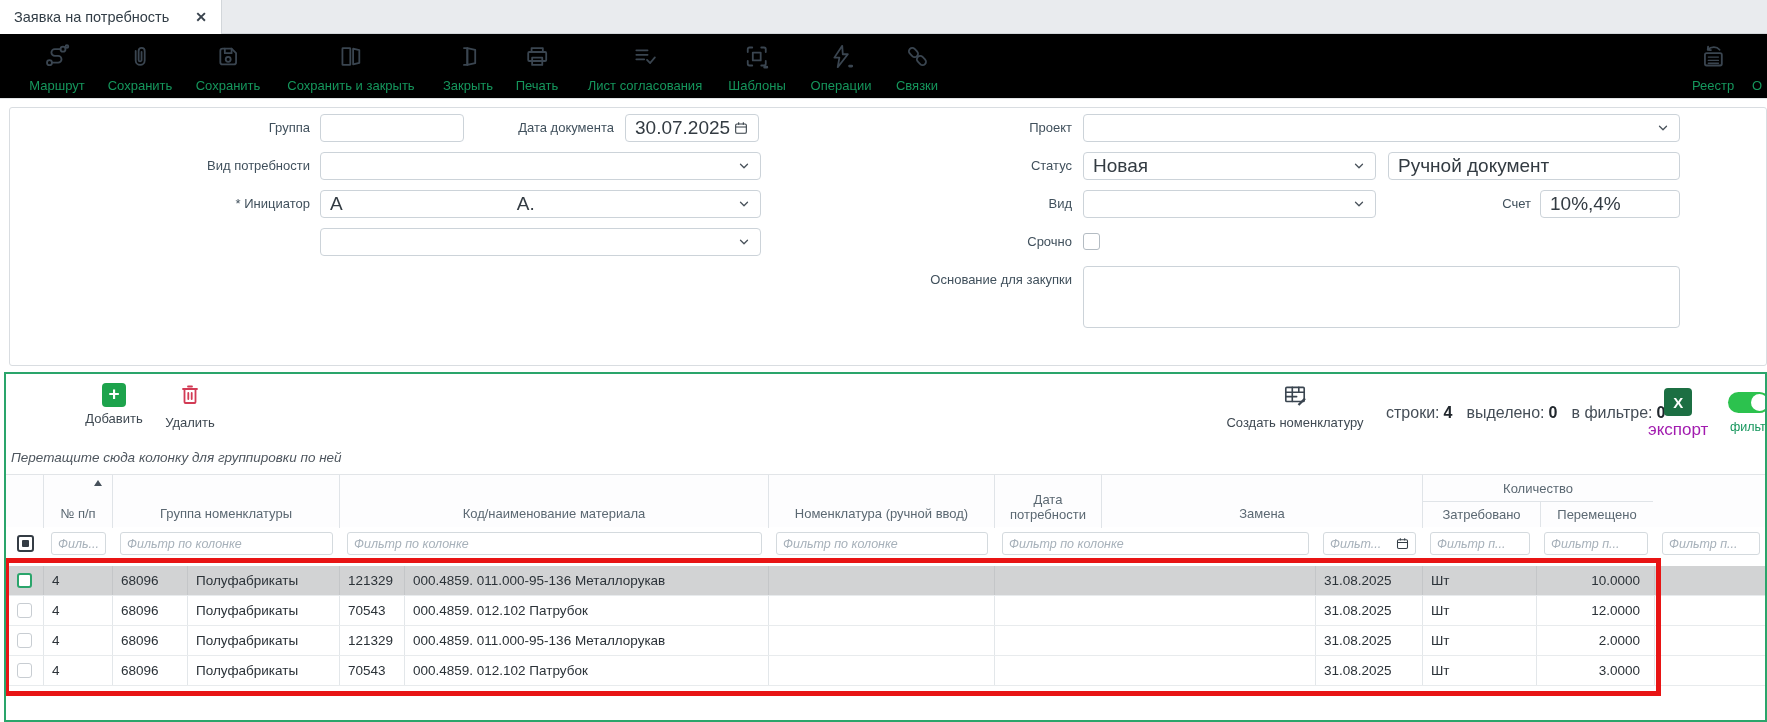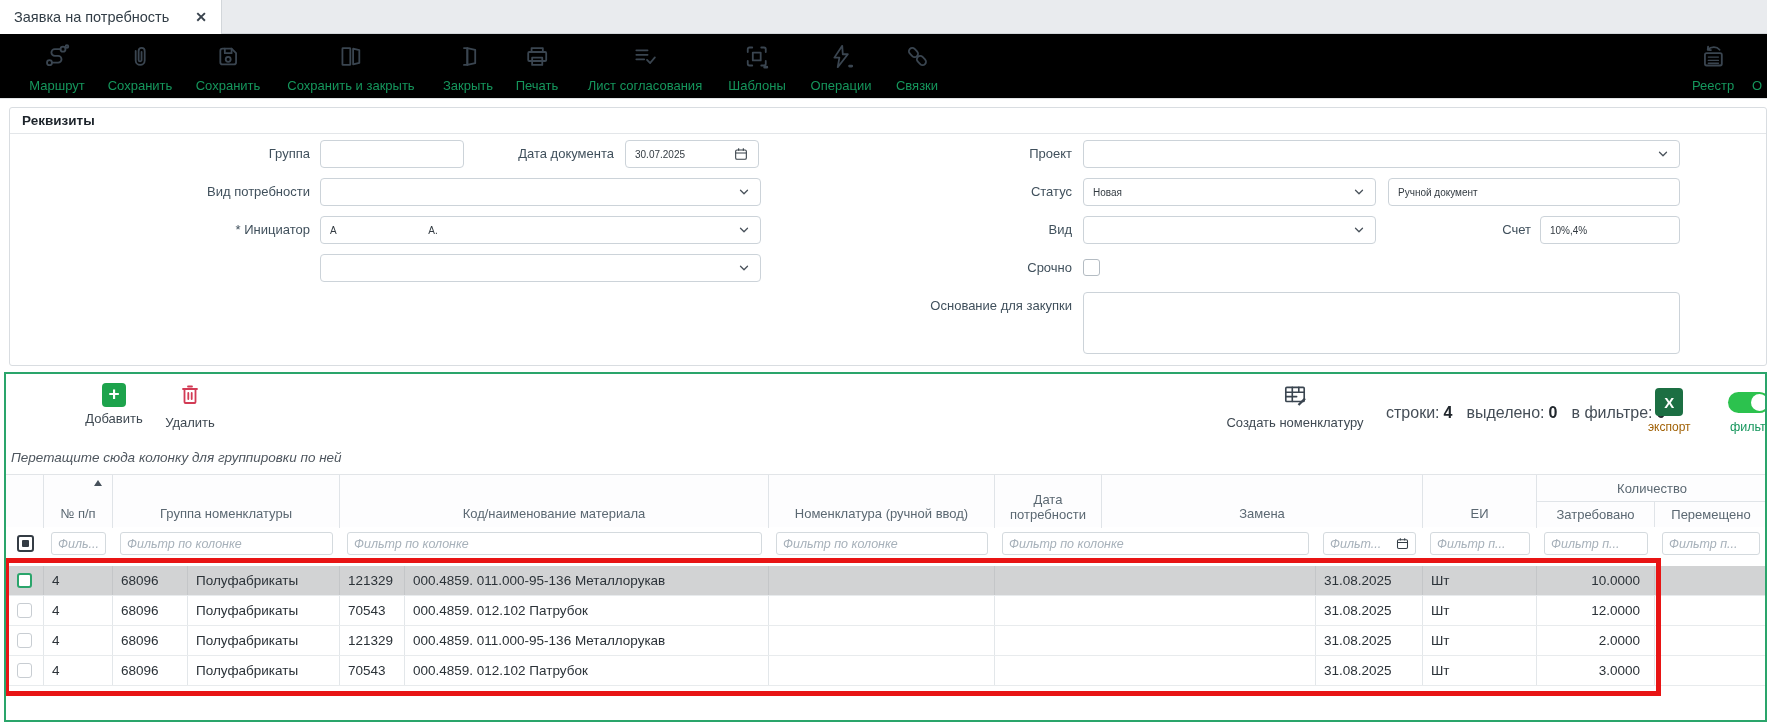--- a/index.html
+++ b/index.html
@@ -13,41 +13,41 @@
   .tbar{position:absolute;left:0;top:34px;width:1767px;height:65px;background:#000000;border-bottom:1px solid #e1e4e7}
   .titem{position:absolute;top:9px;transform:translateX(-50%);display:flex;flex-direction:column;align-items:center;gap:4px;cursor:pointer;white-space:nowrap}
   .titem svg{width:27px;height:27px;stroke:#3a4550;fill:none;stroke-width:1.6;stroke-linecap:round;stroke-linejoin:round}
   .tlabel{font-size:13px;color:#15965c}
   .clipped{transform:none}
   
   .panel{position:absolute;left:9px;top:107px;width:1758px;height:259px;border:1px solid #d9dde1;border-radius:3px;background:#fff}
   .ph{height:26px;border-bottom:1px solid #e3e6e9;display:flex;align-items:center;padding-left:12px;font-weight:bold;font-size:13.5px;color:#1d242b}
   .pbody{position:relative;height:230px}
   .flabel{position:absolute;height:28px;line-height:28px;font-size:13px;color:#40505c;text-align:right;white-space:nowrap}
-  .fbox{position:absolute;height:28px;border:1px solid #ccd3d9;border-radius:4px;background:#fff;display:flex;align-items:center;padding:0 9px;font-size:10px;color:#333b42;cursor:pointer}
+  .fbox{position:absolute;height:28px;border:1px solid #ccd3d9;border-radius:4px;background:#fff;display:flex;align-items:center;padding:0 9px;font-size:19px;color:#333b42;cursor:pointer}
   .fbox .val{white-space:pre;overflow:hidden}
   .fbox svg.chev{width:14px;height:14px;margin-left:auto;stroke:#49525b;stroke-width:2.2;fill:none;stroke-linecap:round;stroke-linejoin:round;flex:none}
   .fbox svg.cal{width:16px;height:16px;margin-left:auto;stroke:#353e46;stroke-width:1.6;fill:none;flex:none}
   .tarea{position:absolute;border:1px solid #ccd3d9;border-radius:4px;background:#fff}
   .ckbox{position:absolute;width:17px;height:17px;border:1px solid #b4bcc3;border-radius:3px;background:#fff;cursor:pointer}
   
   .gpanel{position:absolute;left:4px;top:372px;width:1763px;height:350px;border:2px solid #2aa56b;background:#fff;overflow:hidden}
   .gbtn{position:absolute;display:flex;flex-direction:column;align-items:center;gap:4px;cursor:pointer}
   .addic{width:24px;height:24px;border-radius:4px;background:#1da34c;color:#fff;font-size:19px;line-height:22px;text-align:center;font-weight:bold}
   .gbtn svg{width:24px;height:24px;fill:none;stroke-linecap:round;stroke-linejoin:round}
   .glabel{font-size:13px;color:#3f4952}
   .hint{position:absolute;left:5px;top:76px;font-size:13.5px;font-style:italic;color:#4e565e}
   .createbtn{position:absolute;left:1205px;top:8px;width:168px;display:flex;flex-direction:column;align-items:center;gap:3px;cursor:pointer}
   .createbtn svg{width:26px;height:26px;stroke:#3a4550;fill:none;stroke-width:1.5;stroke-linecap:round;stroke-linejoin:round}
   .stats{position:absolute;left:1380px;top:30px;font-size:16px;color:#454e57;white-space:nowrap}
   .stats b{color:#20262c;margin:0 14px 0 4px}
   .stats b:last-child{margin-right:0}
   .exportbtn{position:absolute;left:1642px;top:14px;display:flex;flex-direction:column;align-items:center;gap:4px;cursor:pointer}
   .xlic{width:28px;height:28px;border-radius:4px;background:#1c6f43;color:#fff;font-weight:bold;font-size:15px;display:flex;align-items:center;justify-content:center}
-  .exlabel{font-size:12px;color:#a16207}
+  .exlabel{font-size:17px;color:#a21caf}
   .toggle{position:absolute;left:1722px;top:18px;width:42px;height:21px;border-radius:11px;background:#2cc24e;cursor:pointer}
   .knob{position:absolute;right:2px;top:2px;width:17px;height:17px;border-radius:50%;background:#fff}
   .toglabel{position:absolute;left:1724px;top:46px;font-size:12.5px;color:#15965c;white-space:nowrap}
   
   .thead{position:absolute;left:0;top:100px;width:1761px;height:53px;border-top:1px solid #e2e5e8;display:flex;background:#fdfdfe}
   .th{height:53px;border-right:1px solid #e0e4e8;display:flex;align-items:flex-end;justify-content:center;padding-bottom:7px;font-size:13px;color:#5b6872;text-align:center;position:relative;cursor:pointer}
   .th.wrap{line-height:1.2;padding-bottom:5px}
   .sort{position:absolute;top:5px;right:10px;width:0;height:0;border-left:4px solid transparent;border-right:4px solid transparent;border-bottom:6px solid #47515b}
   .qty{width:230px;display:flex;flex-direction:column}
   .qtop{height:27px;border-bottom:1px solid #e0e4e8;display:flex;align-items:center;justify-content:center;font-size:13px;color:#5b6872}
@@ -170,21 +170,20 @@
           <path d="M7 6c3-3 8-3 10.5 0M7 6l0.3-2.8M7 6l2.8 0.4"></path>
         </svg></span>
     <span class="tlabel">Реестр</span>
   </div>
   <div class="titem clipped" style="left:1752px;top:44px">
     <span class="tlabel">О</span>
   </div>
 </div>
 
 <div class="panel">
-  <div class="ph">Реквизиты</div>
   <div class="pbody">
 
     <div class="flabel" style="left:0;top:6px;width:300px">Группа</div>
     <div class="fbox" style="left:310px;top:6px;width:144px">
         <span class="val"></span>
       </div>
     <div class="flabel" style="left:320px;top:6px;width:284px">Дата документа</div>
     <div class="fbox" style="left:615px;top:6px;width:134px">
         <span class="val">30.07.2025</span>
       <svg class="cal" viewBox="0 0 24 24">
@@ -290,21 +289,20 @@
     <div class="th w-cb"></div>
     <div class="th w-num">
         <span class="sort"></span>
         <span>№ п/п</span>
       </div>
     <div class="th w-grp">Группа номенклатуры</div>
     <div class="th w-mat">Код/наименование материала</div>
     <div class="th w-man">Номенклатура (ручной ввод)</div>
     <div class="th w-date wrap" style="white-space:normal">Дата потребности</div>
     <div class="th w-rep">Замена</div>
-    <div class="th w-ei">ЕИ</div>
     <div class="qty">
       <div class="qtop">Количество</div>
       <div class="qbot">
         <div class="th w-req">Затребовано</div>
         <div class="th w-mov" style="border-right:none">Перемещено</div>
       </div>
     </div>
   </div>
 
   <div class="tfil">

